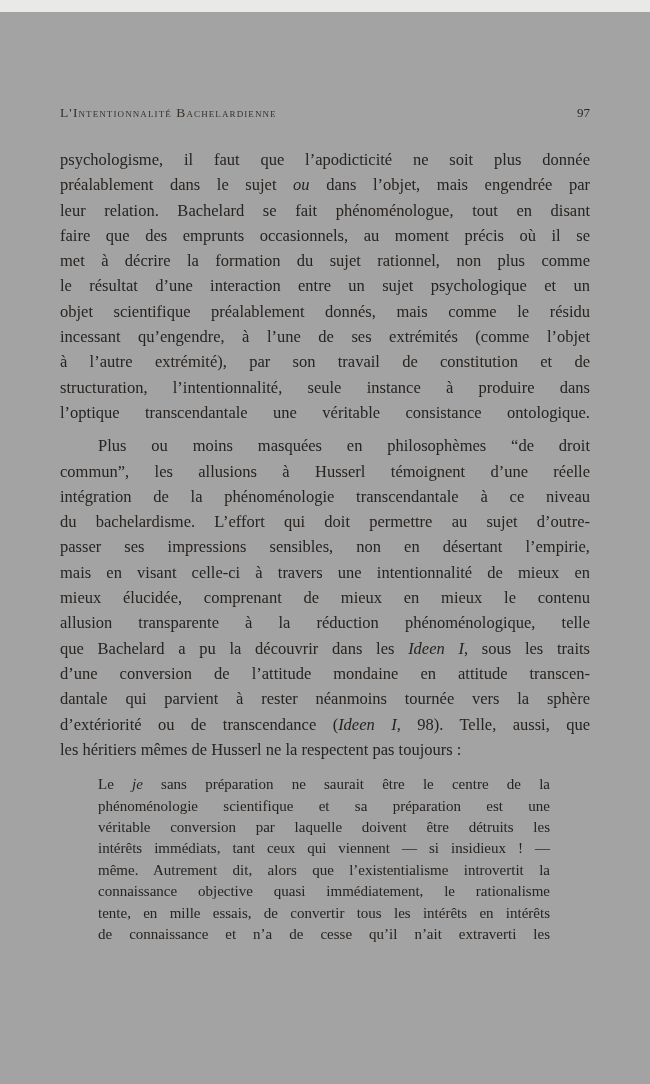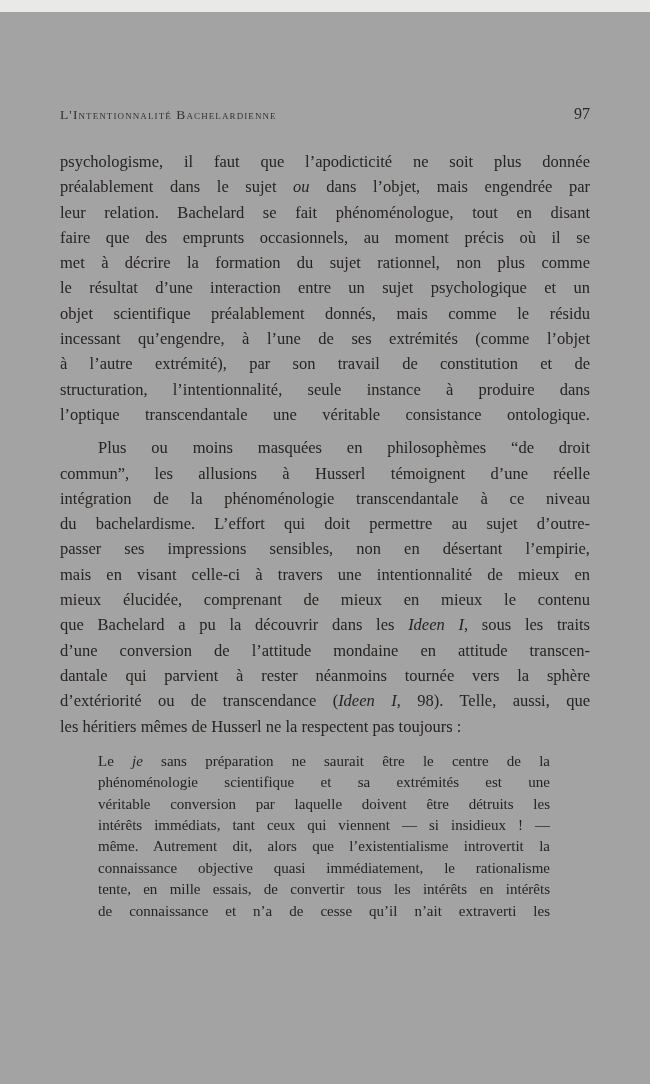--- a/index.html
+++ b/index.html
@@ -26,21 +26,21 @@
     margin: 93px 60px 0 60px;
     width: 530px;
   }
   .running-title {
     font-variant: small-caps;
     font-size: 13.5px;
     letter-spacing: 1.1px;
     color: #35302c;
   }
   .page-number {
-    font-size: 16px;
+    font-size: 13px;
     color: #2c2824;
   }
   .text-block {
     margin: 26px 60px 0 60px;
     width: 530px;
   }
   .para {
     font-size: 16.5px;
     line-height: 25.3px;
   }
@@ -94,30 +94,31 @@
       </div>
 
     <div class="para indent spaced last-left">
         <div class="line"><span>Plus ou moins masquées en philosophèmes “de droit</span></div>
         <div class="line"><span>commun”, les allusions à Husserl témoignent d’une réelle</span></div>
         <div class="line"><span>intégration de la phénoménologie transcendantale à ce niveau</span></div>
         <div class="line"><span>du bachelardisme. L’effort qui doit permettre au sujet d’outre-</span></div>
         <div class="line"><span>passer ses impressions sensibles, non en désertant l’empirie,</span></div>
         <div class="line"><span>mais en visant celle-ci à travers une intentionnalité de mieux en</span></div>
         <div class="line"><span>mieux élucidée, comprenant de mieux en mieux le contenu</span></div>
+        <div class="line"><span>allusion transparente à la réduction phénoménologique, telle</span></div>
         <div class="line"><span>que Bachelard a pu la découvrir dans les </span><i>Ideen I</i><span>, sous les traits</span></div>
         <div class="line"><span>d’une conversion de l’attitude mondaine en attitude transcen-</span></div>
         <div class="line"><span>dantale qui parvient à rester néanmoins tournée vers la sphère</span></div>
         <div class="line"><span>d’extériorité ou de transcendance (</span><i>Ideen I</i><span>, 98). Telle, aussi, que</span></div>
         <div class="line"><span>les héritiers mêmes de Husserl ne la respectent pas toujours :</span></div>
       </div>
 
     <blockquote class="quote">
         <div class="line"><span>Le </span><i>je</i><span> sans préparation ne saurait être le centre de la</span></div>
-        <div class="line"><span>phénoménologie scientifique et sa extrémités est une</span></div>
+        <div class="line"><span>phénoménologie scientifique et sa préparation est une</span></div>
         <div class="line"><span>véritable conversion par laquelle doivent être détruits les</span></div>
         <div class="line"><span>intérêts immédiats, tant ceux qui viennent — si insidieux ! —</span></div>
         <div class="line"><span>même. Autrement dit, alors que l’existentialisme introvertit la</span></div>
         <div class="line"><span>connaissance objective quasi immédiatement, le rationalisme</span></div>
         <div class="line"><span>tente, en mille essais, de convertir tous les intérêts en intérêts</span></div>
         <div class="line"><span>de connaissance et n’a de cesse qu’il n’ait extraverti les</span></div>
       </blockquote>
   </main>
 
 </div>

